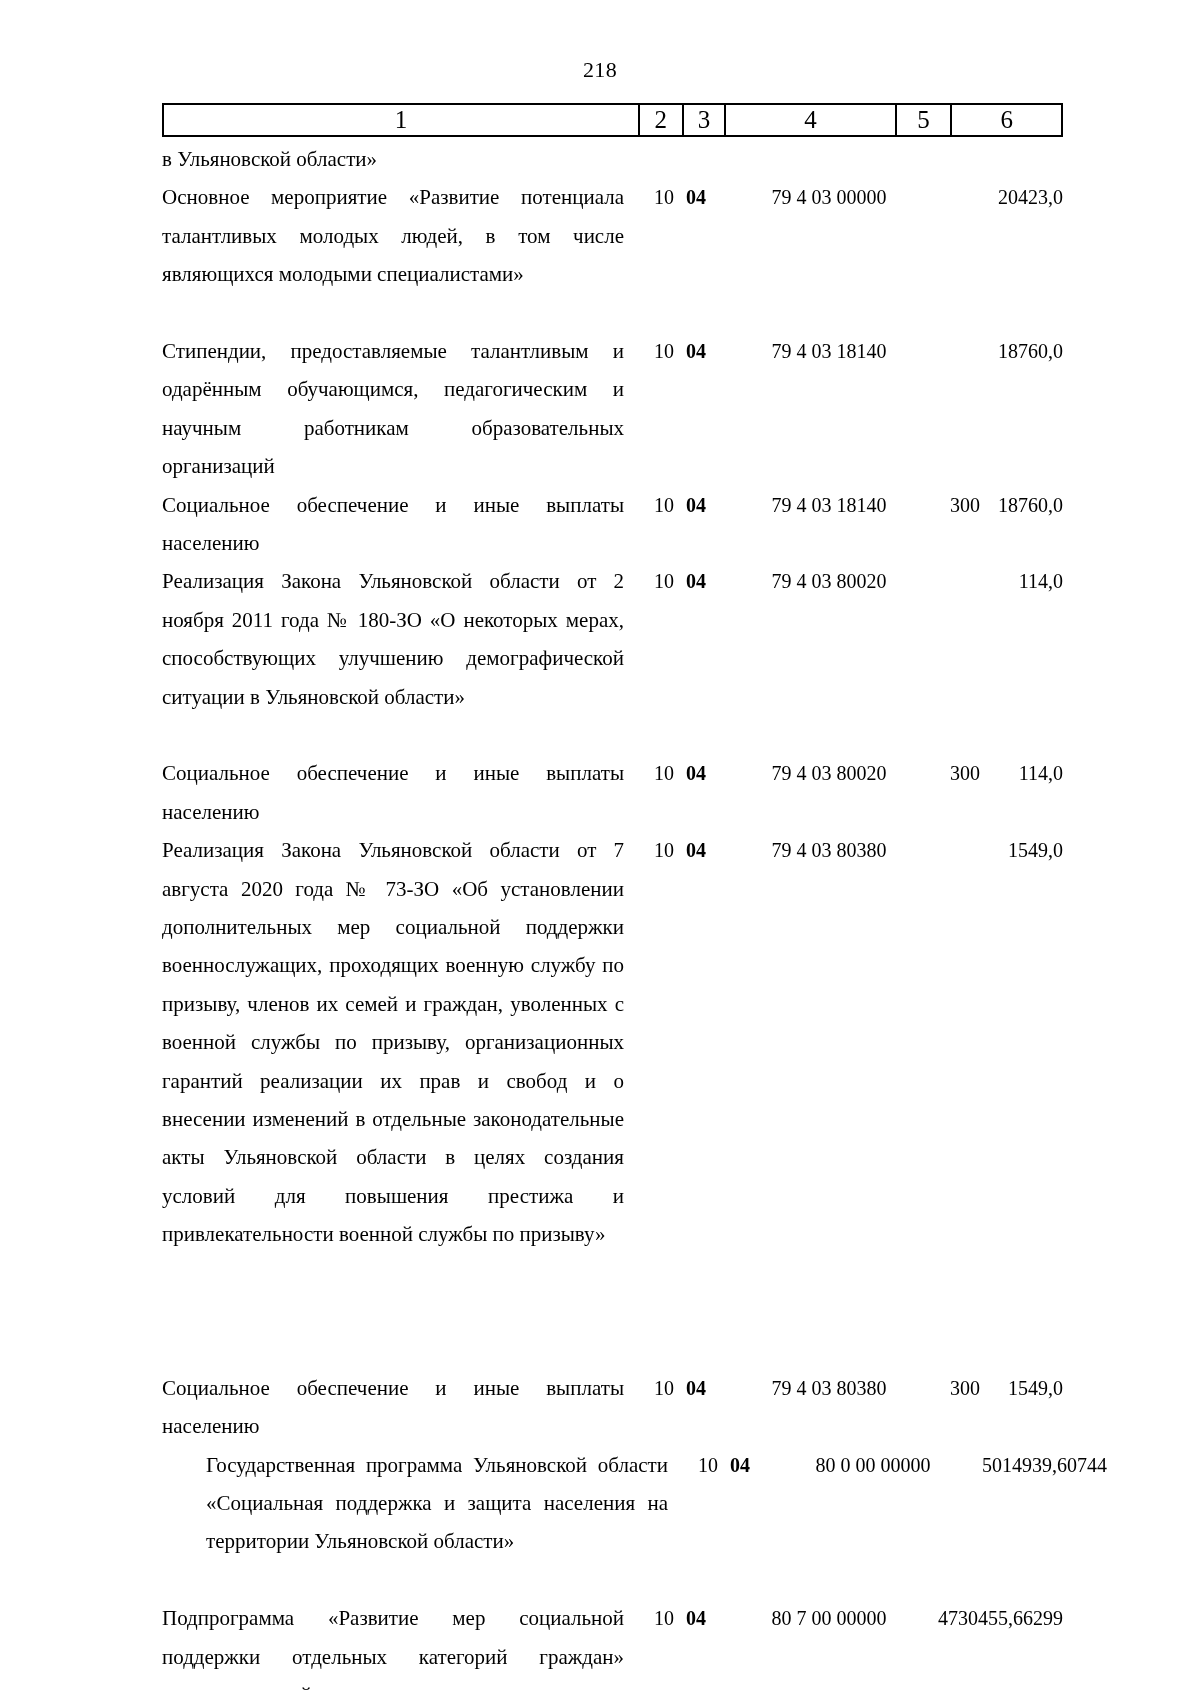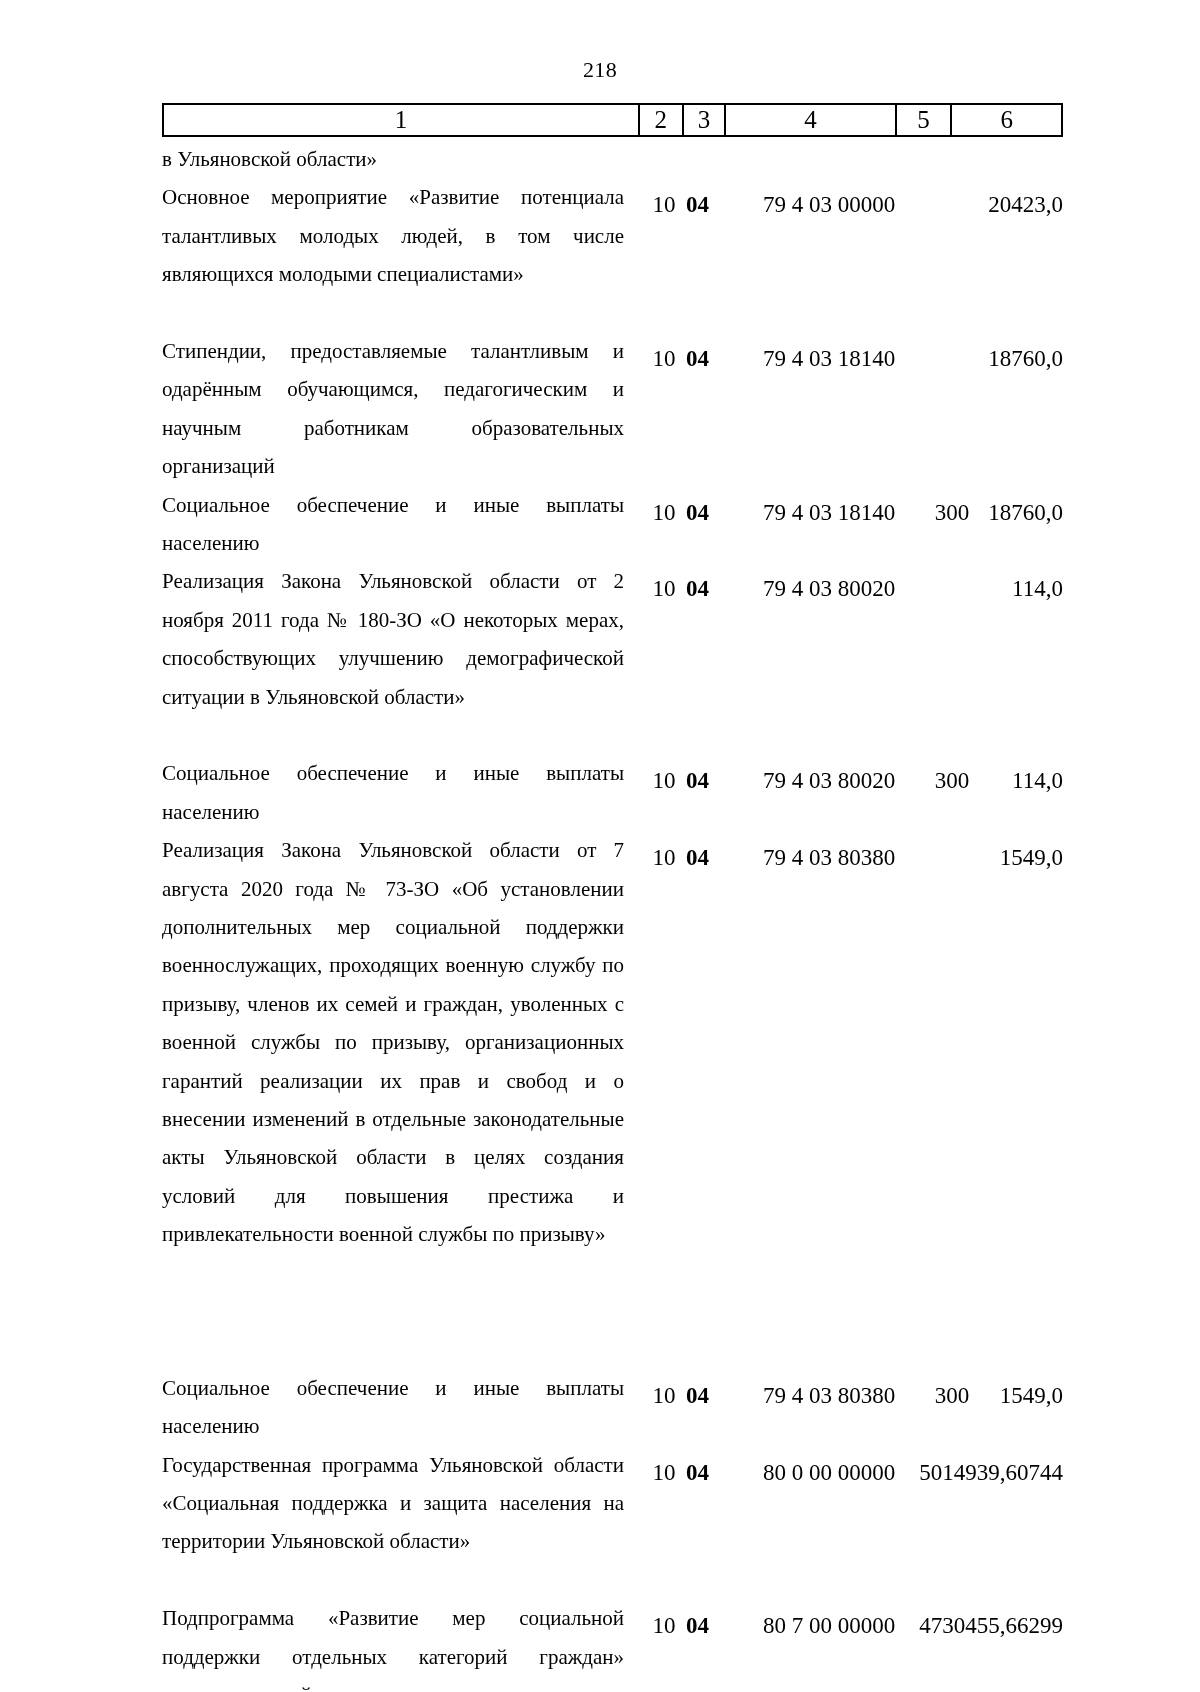--- a/index.html
+++ b/index.html
@@ -85,29 +85,29 @@
     text-align: justify;
     text-align-last: left;
     word-spacing: 0;
     hyphens: none;
   }
   .c1.lastjust { text-align-last: justify; }
 
   
   .num {
     position: absolute;
-    top: 8px;
-    font-size: 23px;
+    top: 0;
+    font-size: 20px;
     line-height: 38.4px;
     white-space: nowrap;
   }
   .c2 { left: 480px; width: 44px; text-align: center; }
   .c3 { left: 524px; width: 44px; text-align: left; font-weight: bold; }
   .c4 { left: 572px; width: 190px; text-align: center; }
-  .c5 { left: 762px; width: 56px; text-align: center; }
+  .c5 { left: 762px; width: 56px; text-align: right; }
   .c6 { left: 640px; width: 261px; text-align: right; }
 </style>
 </head>
 <body>
 
 <div class="page">
 
   <div class="page-number">218</div>
 
   <div class="colhead">
@@ -177,21 +177,21 @@
         <div class="num c6">1549,0</div>
       </div>
       <div class="row" style="height: 76.8px;">
         <div class="c1">Социальное обеспечение и иные выплаты населению</div>
         <div class="num c2">10</div>
         <div class="num c3">04</div>
         <div class="num c4">79 4 03 80380</div>
         <div class="num c5">300</div>
         <div class="num c6">1549,0</div>
       </div>
-      <div class="row" style="height: 153.6px;">
+      <div class="row" style="height: 153.6px; margin-left: 44px;">
         <div class="c1">Государственная программа Ульяновской области «Социальная поддержка и защита населения на территории Ульяновской области»</div>
         <div class="num c2">10</div>
         <div class="num c3">04</div>
         <div class="num c4">80 0 00 00000</div>
         <div class="num c5"></div>
         <div class="num c6">5014939,60744</div>
       </div>
       <div class="row" style="height: 115.2px;">
         <div class="c1 lastjust">Подпрограмма «Развитие мер социальной поддержки отдельных категорий граждан» государственной</div>
         <div class="num c2">10</div>

